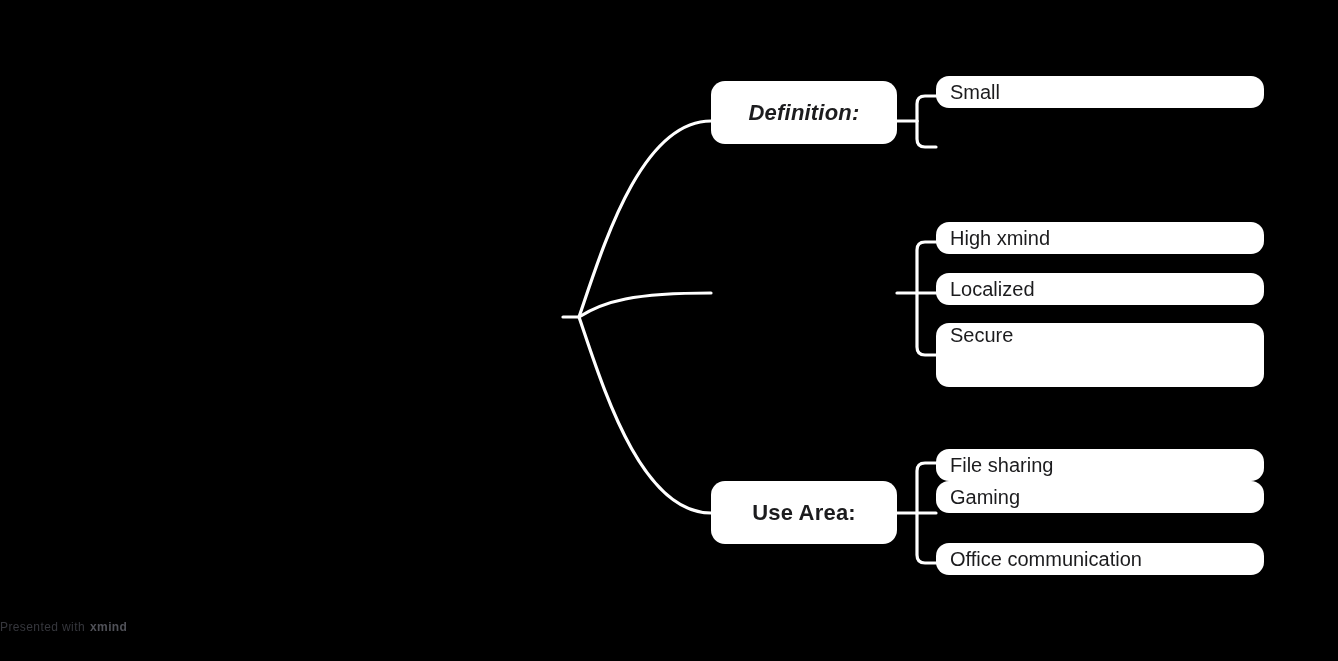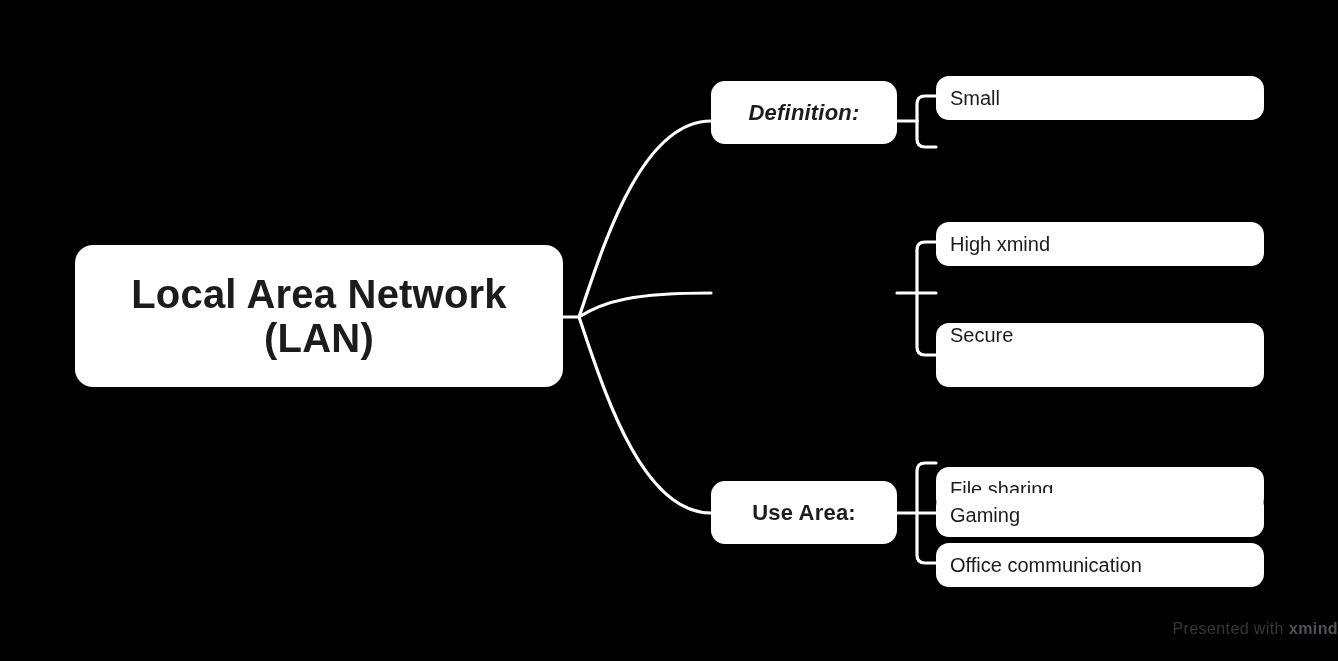--- a/index.html
+++ b/index.html
@@ -58,40 +58,40 @@
     justify-content: center;
     font-weight: bold;
     font-size: 22px;
     letter-spacing: 0.2px;
   }
   .branch-definition { top: 81px; font-style: italic; }
   .branch-features  { top: 261px; }
   .branch-usecases  { top: 481px; }
   .child {
     left: 936px;
-    width: 328px; height: 44px;
+    width: 328px; height: 32px;
     border-radius: 13px;
     padding: 0 14px;
     font-size: 20px;
     font-weight: normal;
   }
   .child-small     { top: 76px; }
   .child-private   { top: 127px; }
   .child-highspeed { top: 222px; }
   .child-localized { top: 273px; }
   .child-secure    { top: 323px; height: 64px; align-items: flex-start; padding-top: 0; line-height: 24px; }
-  .child-filesharing { top: 467px; text-align: center; }
-  .child-gaming      { top: 493px; }
+  .child-filesharing { top: 449px; text-align: center; }
+  .child-gaming      { top: 481px; }
   .child-office      { top: 543px; }
   .footer {
     position: absolute;
     left: 0; right: 0;
     top: 620px;
-    text-align: right;
-    font-size: 16px;
+    text-align: left;
+    font-size: 12px;
     letter-spacing: 0.4px;
     color: var(--footer-text);
   }
   .footer .brand {
     font-weight: bold;
     color: var(--footer-brand);
     margin-left: 5px;
   }
 </style>
 </head>
@@ -113,33 +113,33 @@
     <path d="M917,293 L917,250 Q917,242 925,242 L936,242"></path>
     <path d="M917,293 L936,293"></path>
     <path d="M917,293 L917,347 Q917,355 925,355 L936,355"></path>
 
     <path d="M897,513 L917,513"></path>
     <path d="M917,513 L917,471 Q917,463 925,463 L936,463"></path>
     <path d="M917,513 L936,513"></path>
     <path d="M917,513 L917,555 Q917,563 925,563 L936,563"></path>
   </svg>
 
-  <div class="node root">
-    <span class="label">Local Area Network (LAN)</span>
-  </div>
 
   <div class="node branch branch-definition">
     <span class="label">Definition:</span>
   </div>
   <div class="node child child-small">
     <span class="label">Small</span>
   </div>
 
   <div class="node child child-highspeed">
     <span class="label">High xmind</span>
+  </div>
+  <div class="node child child-localized">
+    <span class="label">Localized</span>
   </div>
   <div class="node child child-secure">
     <span class="label">Secure</span>
   </div>
 
   <div class="node branch branch-usecases">
     <span class="label">Use Area:</span>
   </div>
   <div class="node child child-filesharing">
     <span class="label">File sharing</span>

